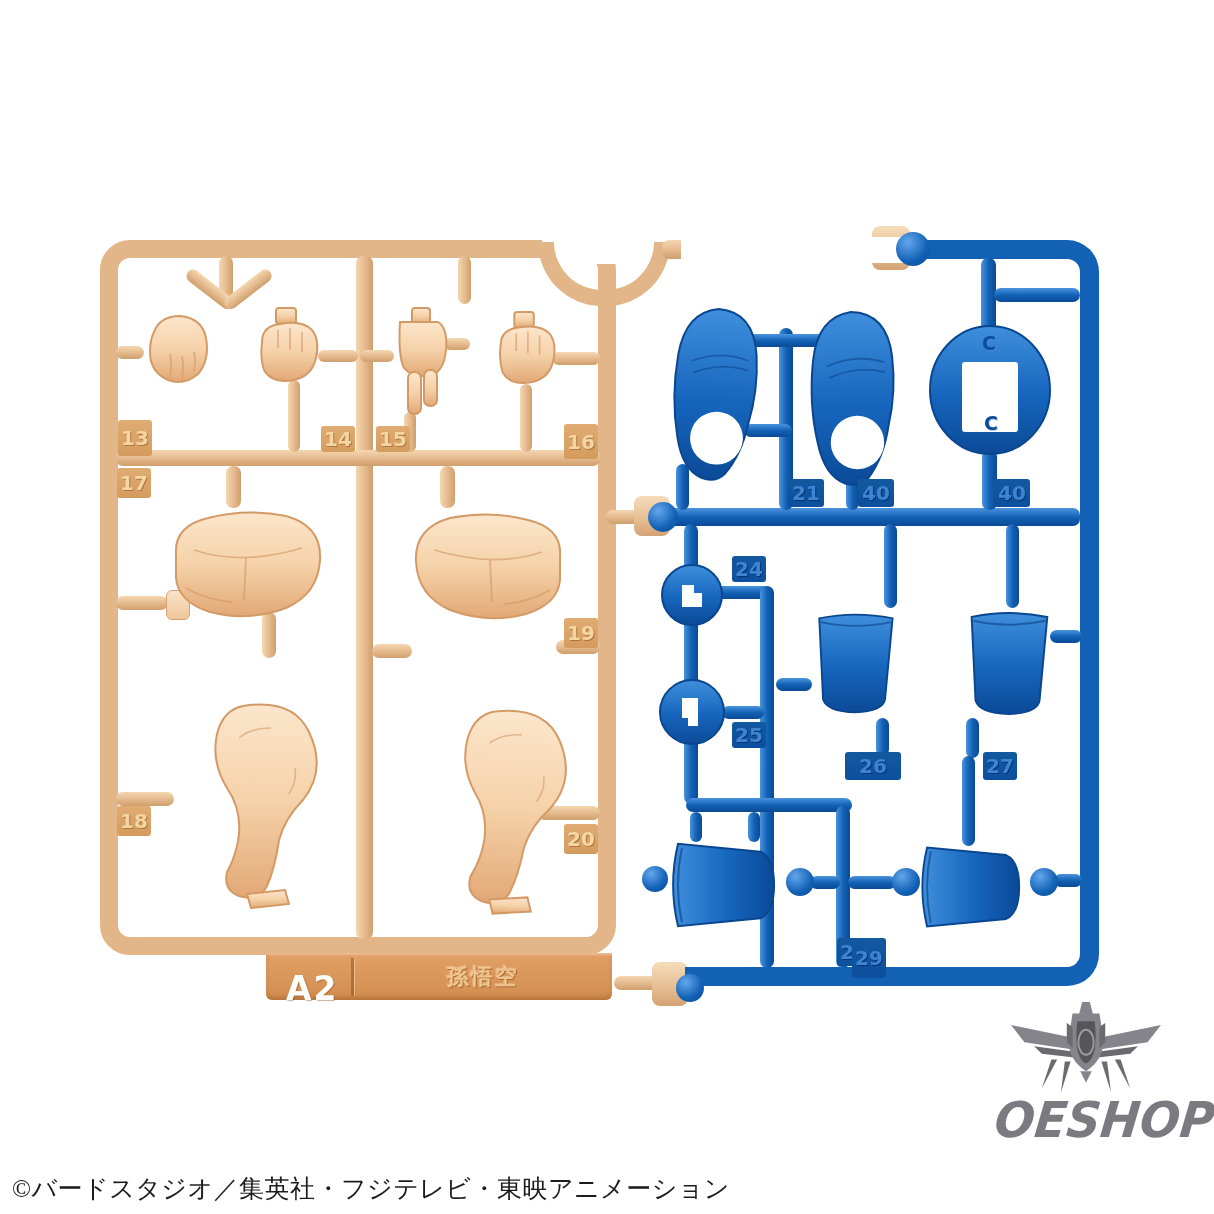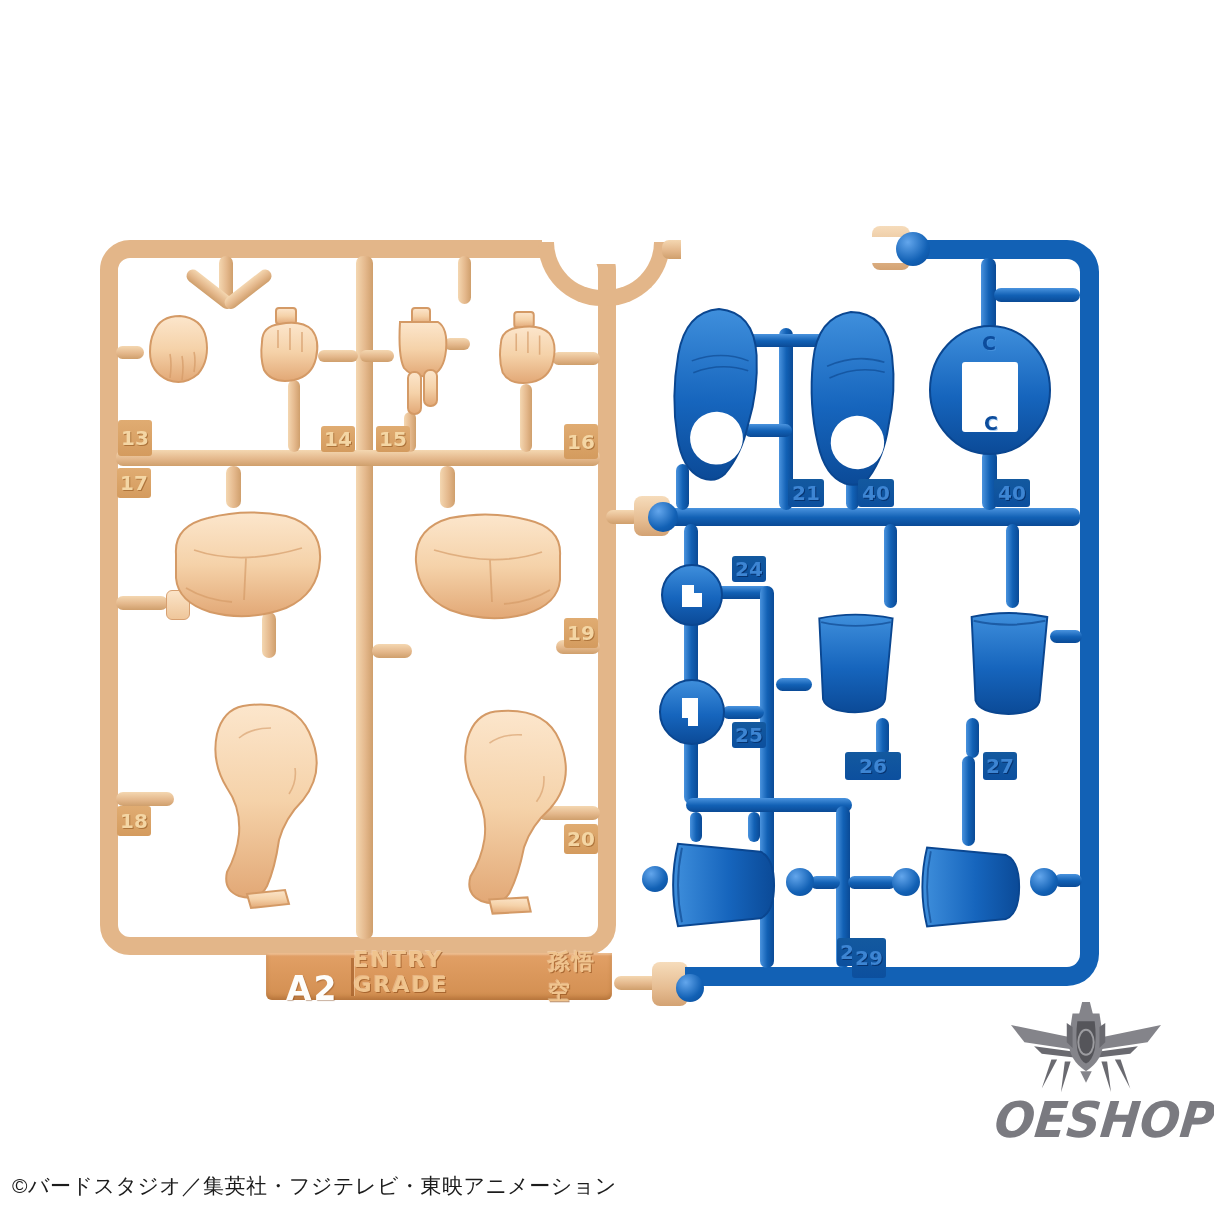--- a/index.html
+++ b/index.html
@@ -25,21 +25,21 @@
   
   .label{position:absolute;display:flex;align-items:center;background:linear-gradient(180deg,#e2a066,#d28e50);border-radius:0 0 6px 6px;box-shadow:inset 0 2px 2px rgba(255,235,210,.4), inset 0 -3px 4px rgba(130,70,20,.35);}
   .label .code{margin-left:20px;font-size:33px;font-weight:800;color:#fdfdfb;letter-spacing:2px;text-shadow:1px 1px 1px rgba(120,60,15,.4);margin-top:24px;}
   .label .sep{width:3px;height:38px;margin-left:12px;background:rgba(150,80,30,.55);box-shadow:1px 0 0 rgba(255,220,180,.5);}
   .label .seriesWrap{flex:1;display:flex;justify-content:center;gap:14px;font-size:22px;font-weight:700;color:#f2c globals;}
   .label .mold{color:#f0c48e;text-shadow:1px 1px 0 rgba(140,75,25,.6),-1px -1px 0 rgba(255,235,205,.35);letter-spacing:2px;word-spacing:8px;}
   .moldC{position:absolute;width:30px;text-align:center;font-weight:700;font-size:19px;color:#0c4c9c;text-shadow:1px 1px 0 rgba(90,160,230,.5);}
   
   .wmText{position:absolute;display:flex;align-items:flex-end;color:#7a7a80;}
   .wmBrand{font-size:47px;font-weight:800;font-style:italic;letter-spacing:0px;transform:skewX(-6deg) scaleY(1.05);line-height:1;}
-  .copyright{position:absolute;font-size:21px;color:#1c1c1c;letter-spacing:.5px;font-family:Liberation Sans, sans-serif;}
+  .copyright{position:absolute;font-size:25px;color:#1c1c1c;letter-spacing:.5px;font-family:Liberation Serif, serif;}
   svg.part{position:absolute;overflow:visible;}
 </style>
 </head>
 <body>
 
 <div class="stage">
 
   <svg width="0" height="0" style="position:absolute">
     <defs>
       <linearGradient id="gFlesh" x1="0" y1="0" x2="0" y2="1">
@@ -143,21 +143,20 @@
   <div class="tab tabT" style="left:564px;top:424px;width:34px;height:35px;text-align:right;">16</div>
   <div class="tab tabT" style="left:117px;top:468px;width:34px;height:30px;">17</div>
   <div class="tab tabT" style="left:117px;top:806px;width:34px;height:30px;">18</div>
   <div class="tab tabT" style="left:564px;top:618px;width:34px;height:30px;">19</div>
   <div class="tab tabT" style="left:564px;top:824px;width:34px;height:30px;">20</div>
 
   <div class="label" style="left:266px;top:953px;width:346px;height:47px;">
     <span class="code">A2</span>
     <span class="sep"></span>
     <span class="seriesWrap">
-      <span class="mold">ENTRY GRADE</span>
       <span class="mold">孫悟空</span>
     </span>
   </div>
 
   <div class="frameB" style="left:685px;top:240px;width:414px;height:746px;"></div>
   <div class="patch" style="left:681px;top:237px;width:227px;height:26px;"></div>
   <div class="ballB" style="left:896px;top:232px;width:34px;height:34px;"></div>
   <div class="railB" style="left:668px;top:508px;width:412px;height:18px;"></div>
   <div class="ballB" style="left:648px;top:502px;width:30px;height:30px;"></div>
   <div class="ballB" style="left:676px;top:974px;width:28px;height:28px;"></div>

